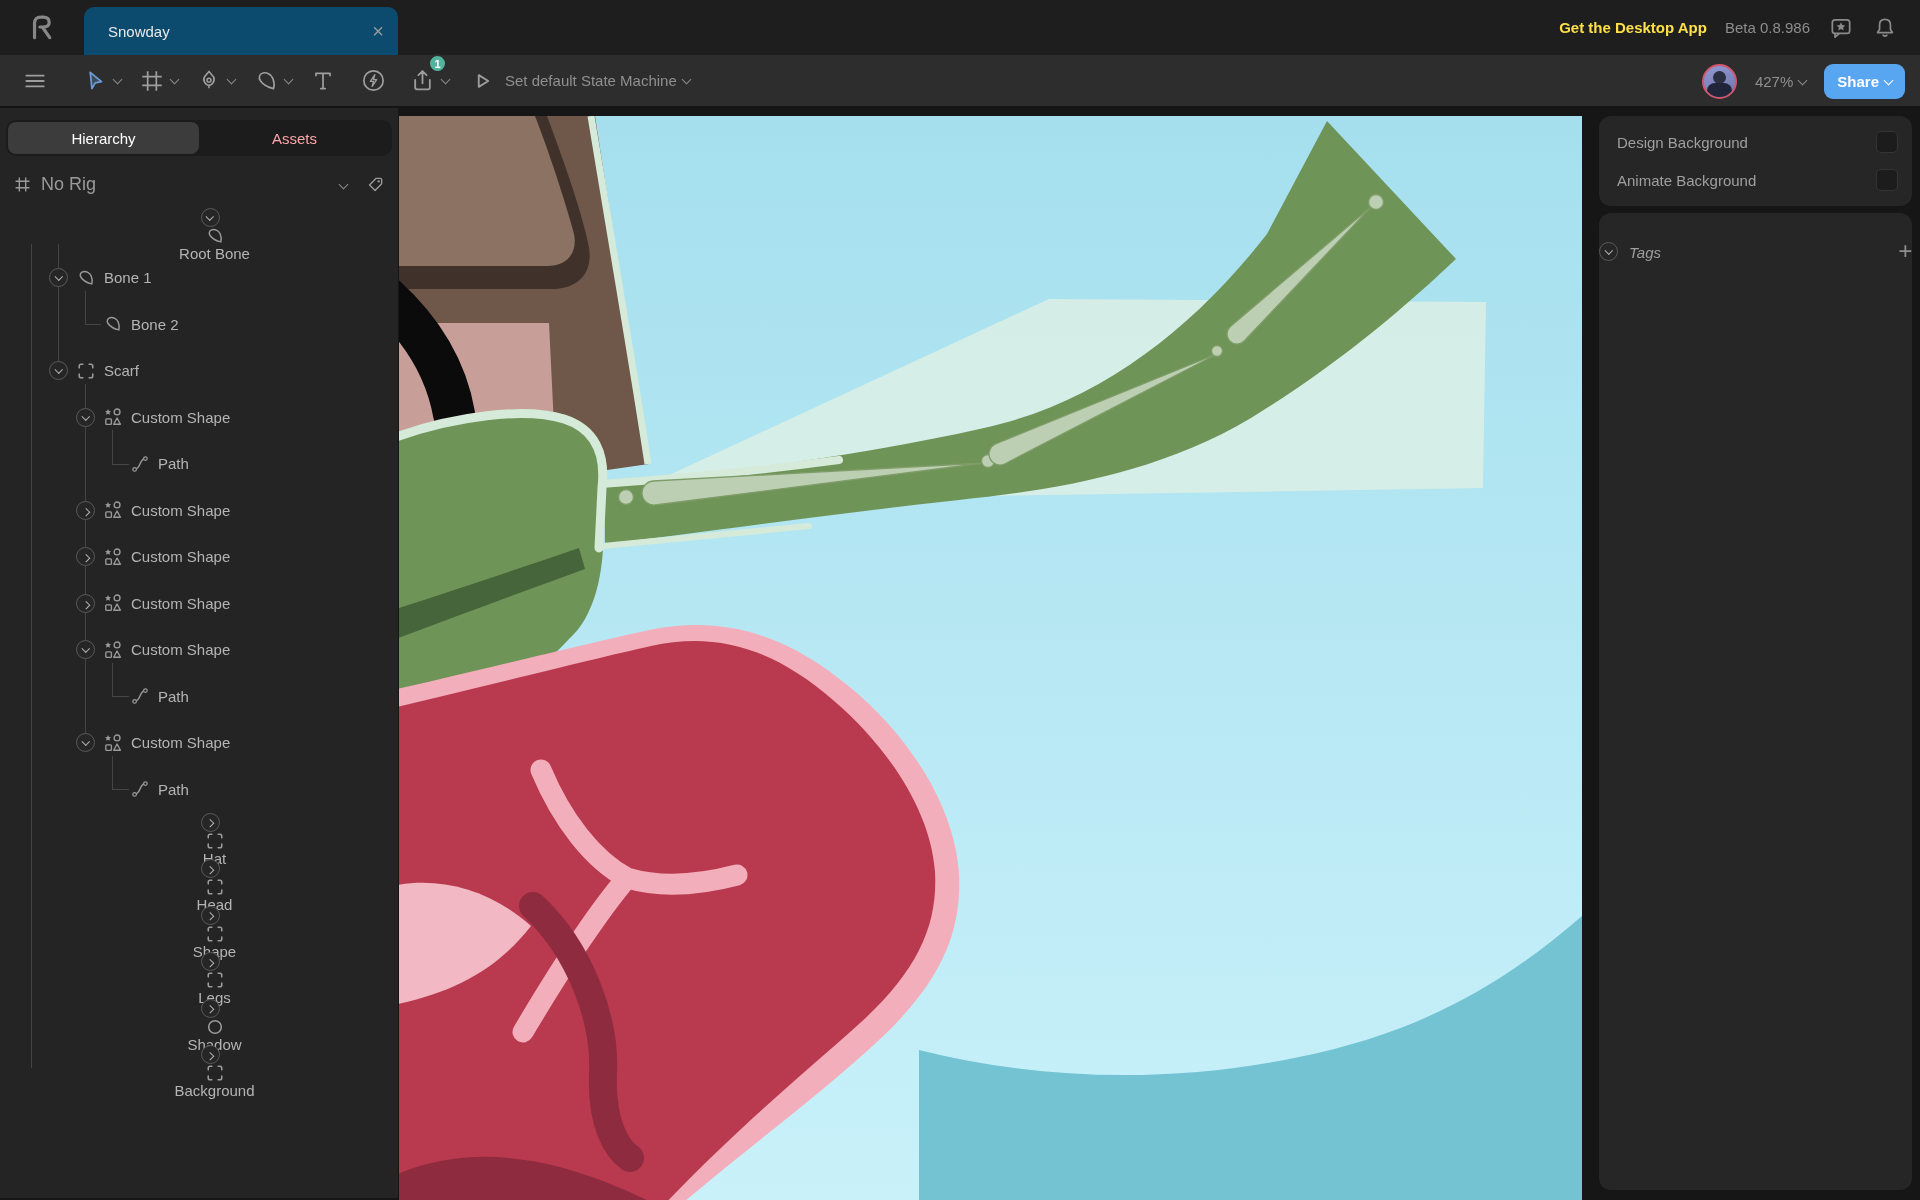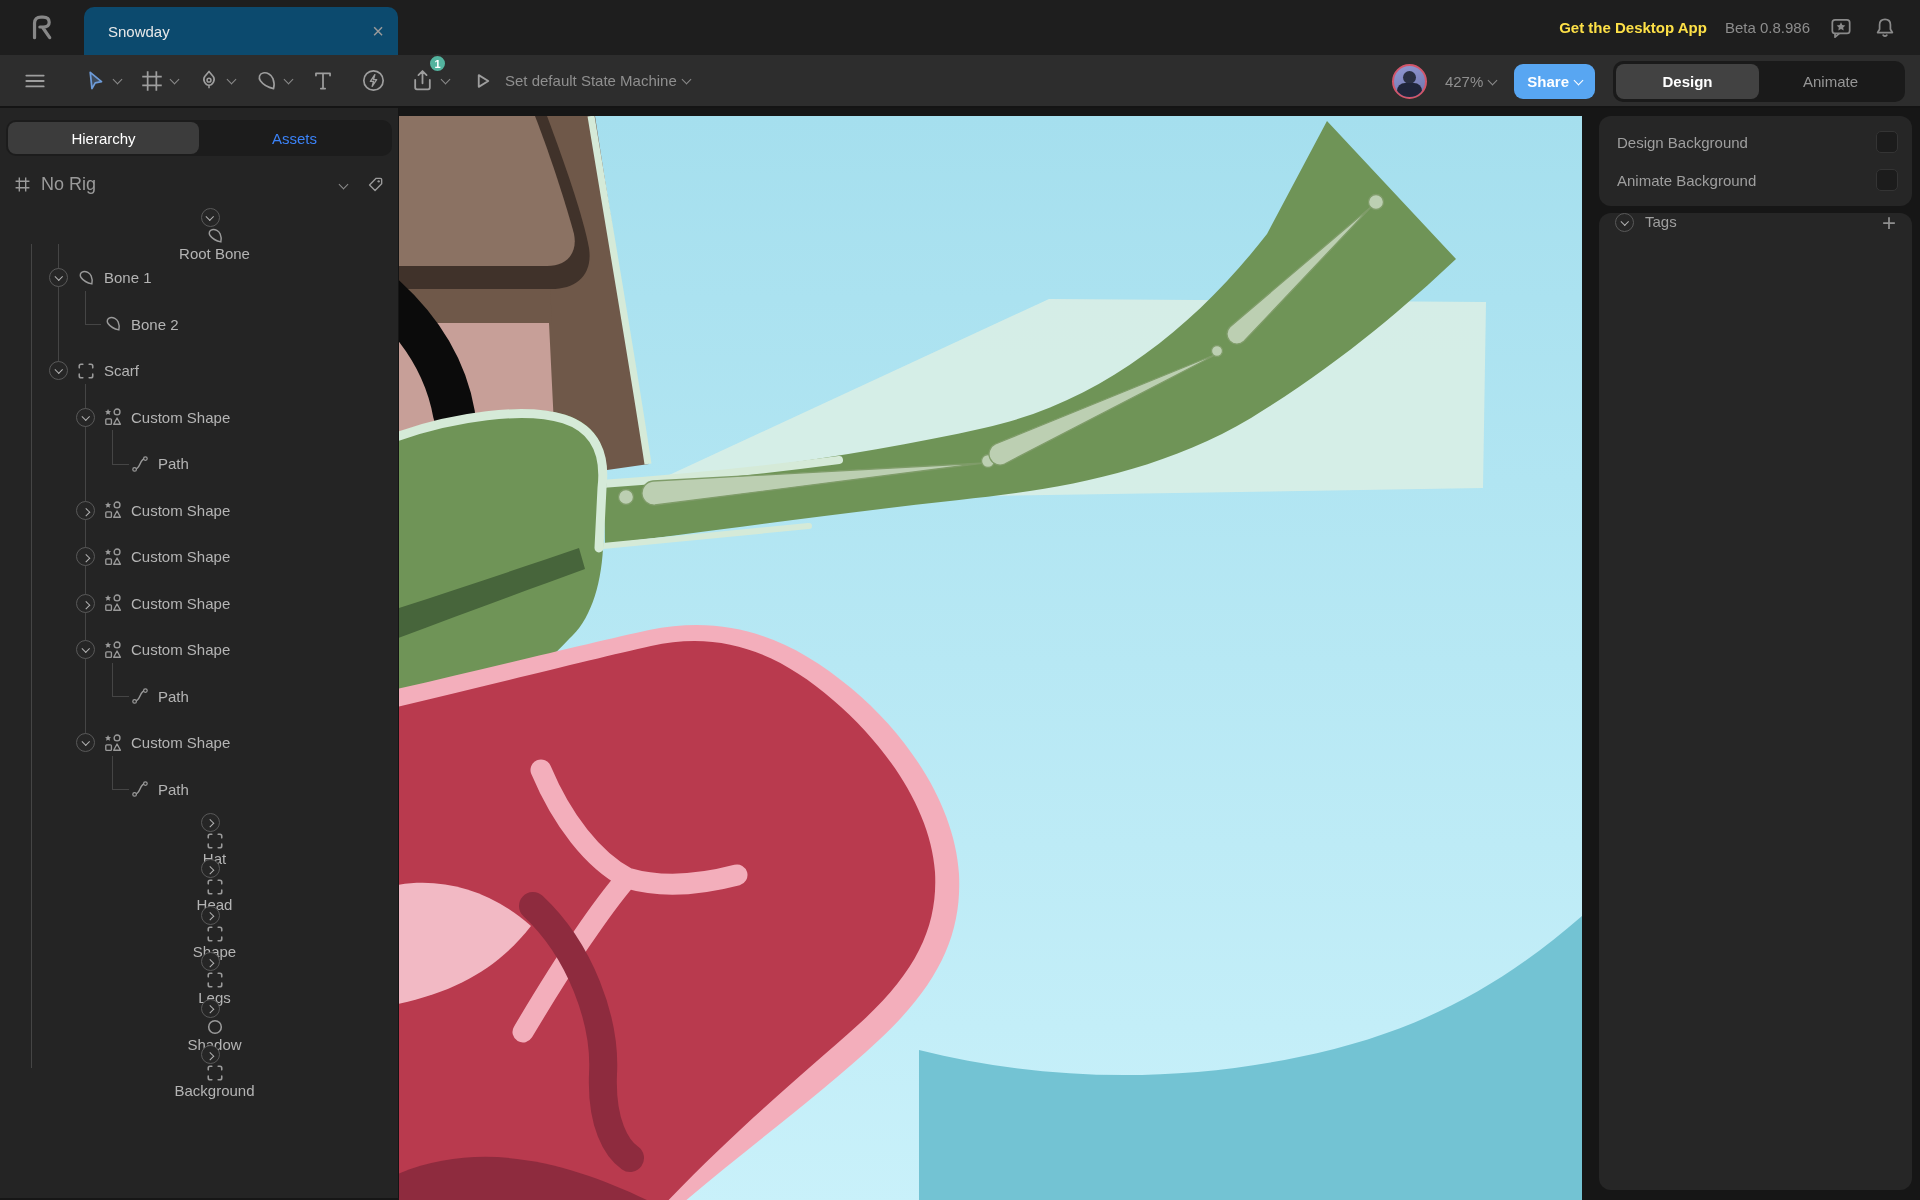--- a/index.html
+++ b/index.html
@@ -50,21 +50,21 @@
   
   .main { display:flex; height:1090px; }
   .left-panel { width:399px; background:#242424; border-right:1px solid #151515; overflow:hidden; }
   .canvas-area { flex:1; background:#161616; position:relative; }
   .artboard { position:absolute; left:0; top:8px; }
   .right-panel { width:329px; background:#161616; display:flex; flex-direction:column; }
 
   
   .lp-tabs { margin:12px 6px 0 6px; height:36px; background:#1c1c1c; border-radius:10px; display:flex; padding:2px; }
   .lp-tab { flex:1; display:flex; align-items:center; justify-content:center; font-size:15px;
-            color:#3b82f6; border-radius:8px; }
+            color:#fca5a5; border-radius:8px; }
   .lp-tab.active { background:#3c3c3c; color:#fff; }
   .rig-row { margin-top:8px; height:40px; display:flex; align-items:center; padding:0 14px; color:#9a9a9a; }
   .rig-label { font-size:18px; margin-left:10px; }
   .rig-right { margin-left:auto; display:flex; align-items:center; gap:20px; }
 
   .tree { position:relative; margin-top:4px; }
   .trow { height:46.5px; display:flex; align-items:center; position:relative; z-index:2; }
   .d0 { padding-left:22px;flex-direction:column; } .d1 { padding-left:49px; } .d2 { padding-left:76px; } .d3 { padding-left:103px; }
   .exp { width:19px; height:19px; border-radius:50%; border:1.3px solid #595959; background:#262626;
          display:flex; align-items:center; justify-content:center; flex:none; }
@@ -77,21 +77,21 @@
   .tline { position:absolute; background:#454545; z-index:1; }
 
   
   .rp-card { background:#262626; border-radius:12px; margin:8px 8px 0 8px; }
   .rp-card.grow { flex:1; margin-bottom:8px; margin-top:7px; }
   .rp-row { height:38px; display:flex; align-items:center; padding:0 14px 0 18px; }
   .rp-card .rp-row:first-child { margin-top:7px; }
   .rp-card .rp-row:last-child { margin-bottom:7px; }
   .rp-label { color:#9f9f9f; font-size:15px; }
   .swatch { margin-left:auto; width:22px; height:22px; background:#1c1c1c; border:1px solid #343434; border-radius:5px; }
-  .tags-head { height:48px; display:flex; align-items:flex-start; padding:0 16px; }
+  .tags-head { height:48px; display:flex; align-items:flex-end; padding:0 0;font-style:italic; }
   .tags-label { color:#9f9f9f; font-size:15px; margin-left:11px; }
   .plus { margin-left:auto; color:#8f8f8f; font-size:24px; font-weight:300; line-height:20px; }
 
   svg.icon { display:block; }
 </style>
 </head>
 <body>
 
 <svg width="0" height="0" style="position:absolute">
   <defs>
@@ -217,24 +217,20 @@
   <div class="tb-right">
     <div class="avatar"></div>
     <span class="zoom-ctl">
       <span>427%</span>
       <i class="chev"></i>
     </span>
     <button class="share-btn">
       <span>Share</span>
       <i class="chev white"></i>
     </button>
-    <div class="segmented">
-      <div class="seg active">Design</div>
-      <div class="seg">Animate</div>
-    </div>
   </div>
 </div>
 
 <div class="main">
 
   <div class="left-panel">
     <div class="lp-tabs">
       <div class="lp-tab active">Hierarchy</div>
       <div class="lp-tab">Assets</div>
     </div>

